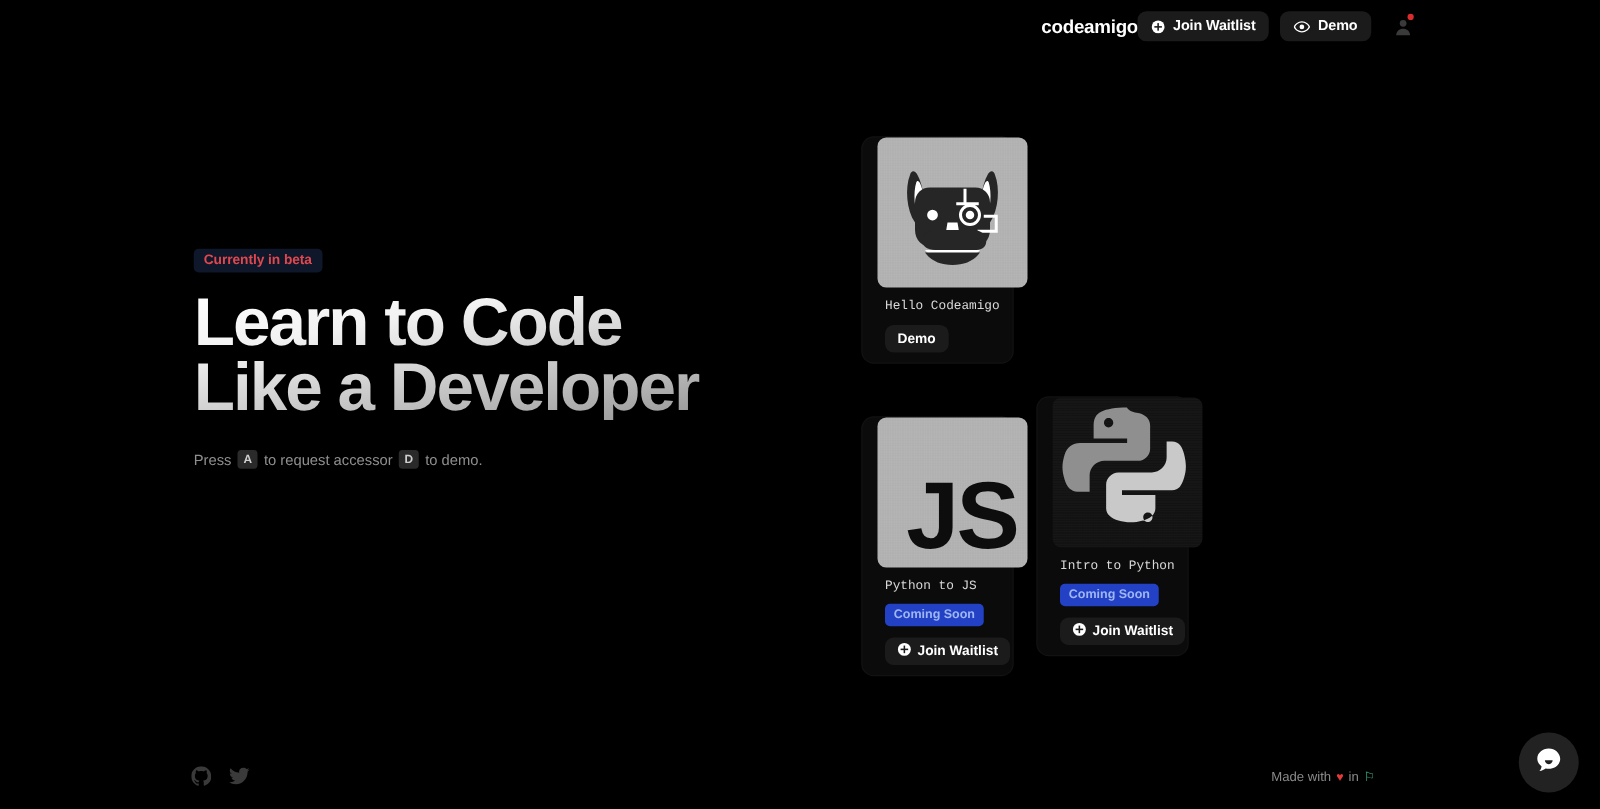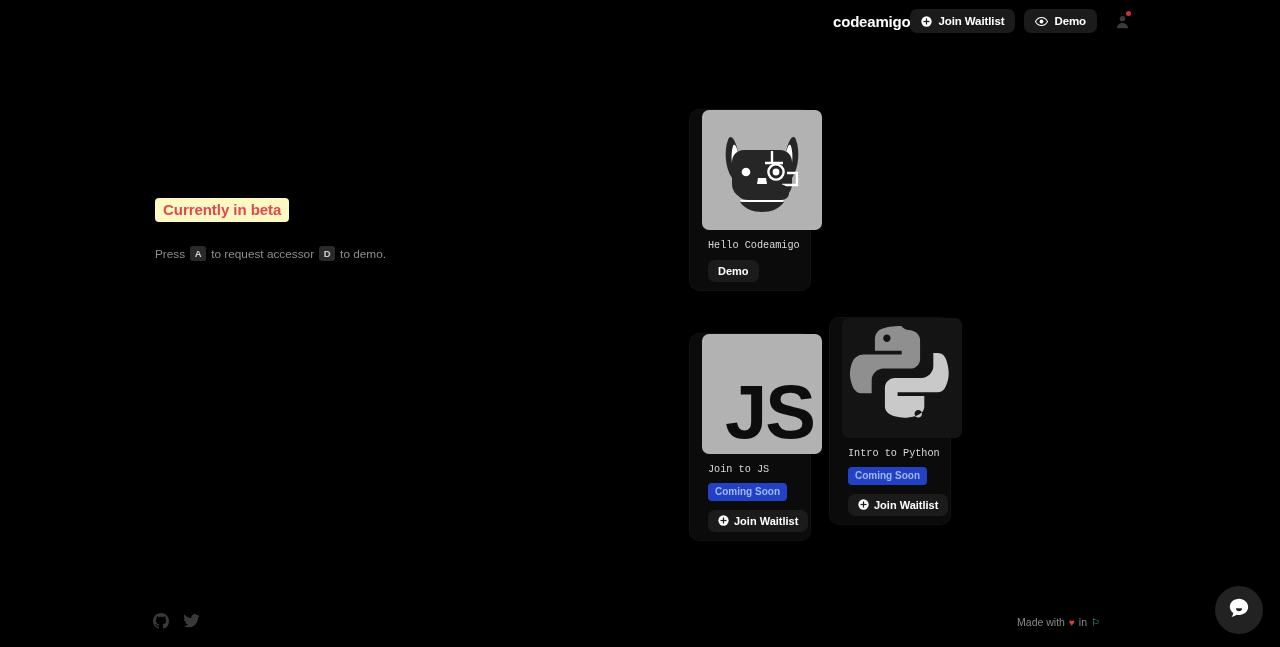--- a/index.html
+++ b/index.html
@@ -39,22 +39,22 @@
     position:absolute; top:1px; right:1px;
     width:5px; height:5px; border-radius:50%; background:#d92d2d;
   }
 
   
   .hero {
     position:absolute; left:155px; top:198px; width:460px;
   }
   .beta-badge {
     display:inline-block;
-    background:#fef9c3; color:#e0484f;
-    font-size:15px; font-weight:600;
+    background:#0f172a; color:#e0484f;
+    font-size:11px; font-weight:600;
     padding:3px 8px 4px; border-radius:4px;
     letter-spacing:-0.05px;
   }
   .hero-title {
     margin-top:14px;
     font-size:54px; line-height:52px;
     font-weight:700; letter-spacing:-1.6px;
     background:linear-gradient(170deg,#ffffff 0%,#f2f2f2 28%,#b8b8b8 72%,#8e8e8e 100%);
     -webkit-background-clip:text; background-clip:text;
     -webkit-text-fill-color:transparent; color:transparent;
@@ -186,20 +186,22 @@
         <circle cx="10" cy="6.2" r="3.6" fill="#3a3a3a"></circle>
         <path d="M2.6 19c0-4.1 3.3-7 7.4-7s7.4 2.9 7.4 7z" fill="#3a3a3a"></path>
       </svg>
       <span class="avatar-dot"></span>
     </div>
   </div>
 </div>
 
 <div class="hero">
   <div class="beta-badge">Currently in beta</div>
+  <h1 class="hero-title">Learn to Code
+Like a Developer</h1>
   <div class="hero-keys">
     <span>Press</span>
     <span class="kbd">A</span>
     <span>to request accessor</span>
     <span class="kbd">D</span>
     <span>to demo.</span>
   </div>
 </div>
 
 <div class="card card-demo">
@@ -235,21 +237,21 @@
   </button>
 </div>
 
 <div class="card card-js">
   <div class="thumb gray">
     <div class="noise"></div>
     <svg width="120" height="120" viewBox="0 0 120 120">
       <text x="112" y="104" text-anchor="end" font-family="Liberation Sans, sans-serif" font-size="76" font-weight="700" fill="#0d0d0d" letter-spacing="-2">JS</text>
     </svg>
   </div>
-  <div class="card-title">Join to JS</div>
+  <div class="card-title">Python to JS</div>
   <div class="soon-badge">Coming Soon</div>
   <button class="card-btn">
     <span>
       <svg width="11" height="11" viewBox="0 0 16 16">
         <circle cx="8" cy="8" r="7.5" fill="#ffffff"></circle>
         <rect x="7.1" y="3.6" width="1.8" height="8.8" fill="#1b1b1b"></rect>
         <rect x="3.6" y="7.1" width="8.8" height="1.8" fill="#1b1b1b"></rect>
       </svg>
     </span>
     <span>Join Waitlist</span>

